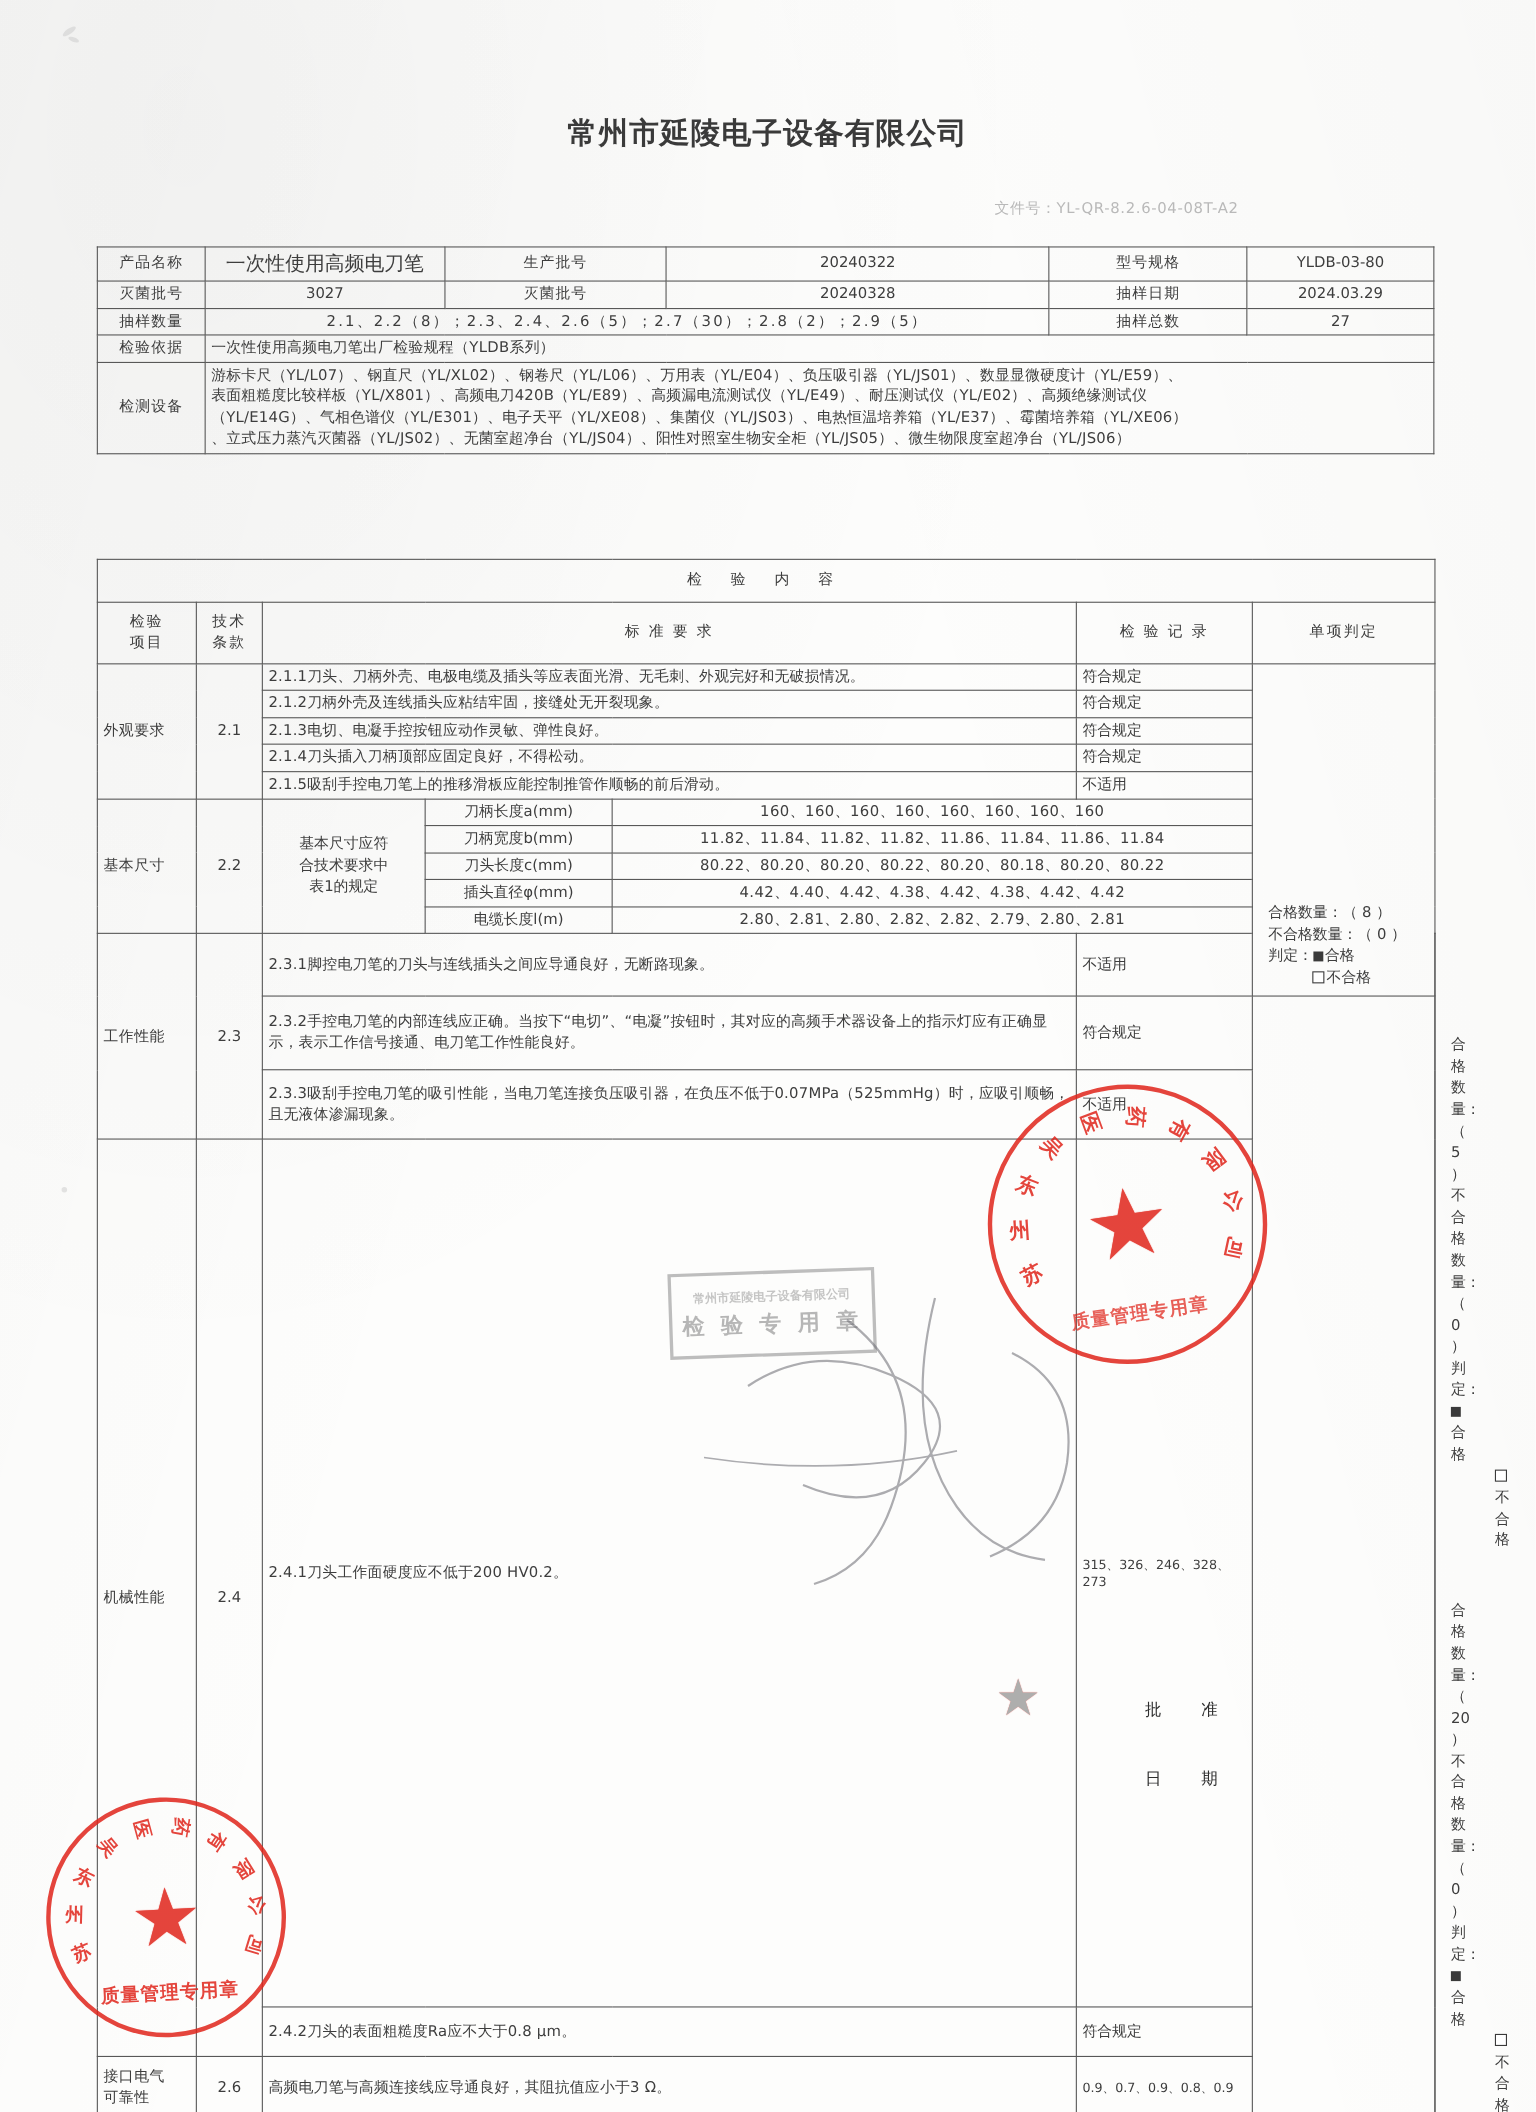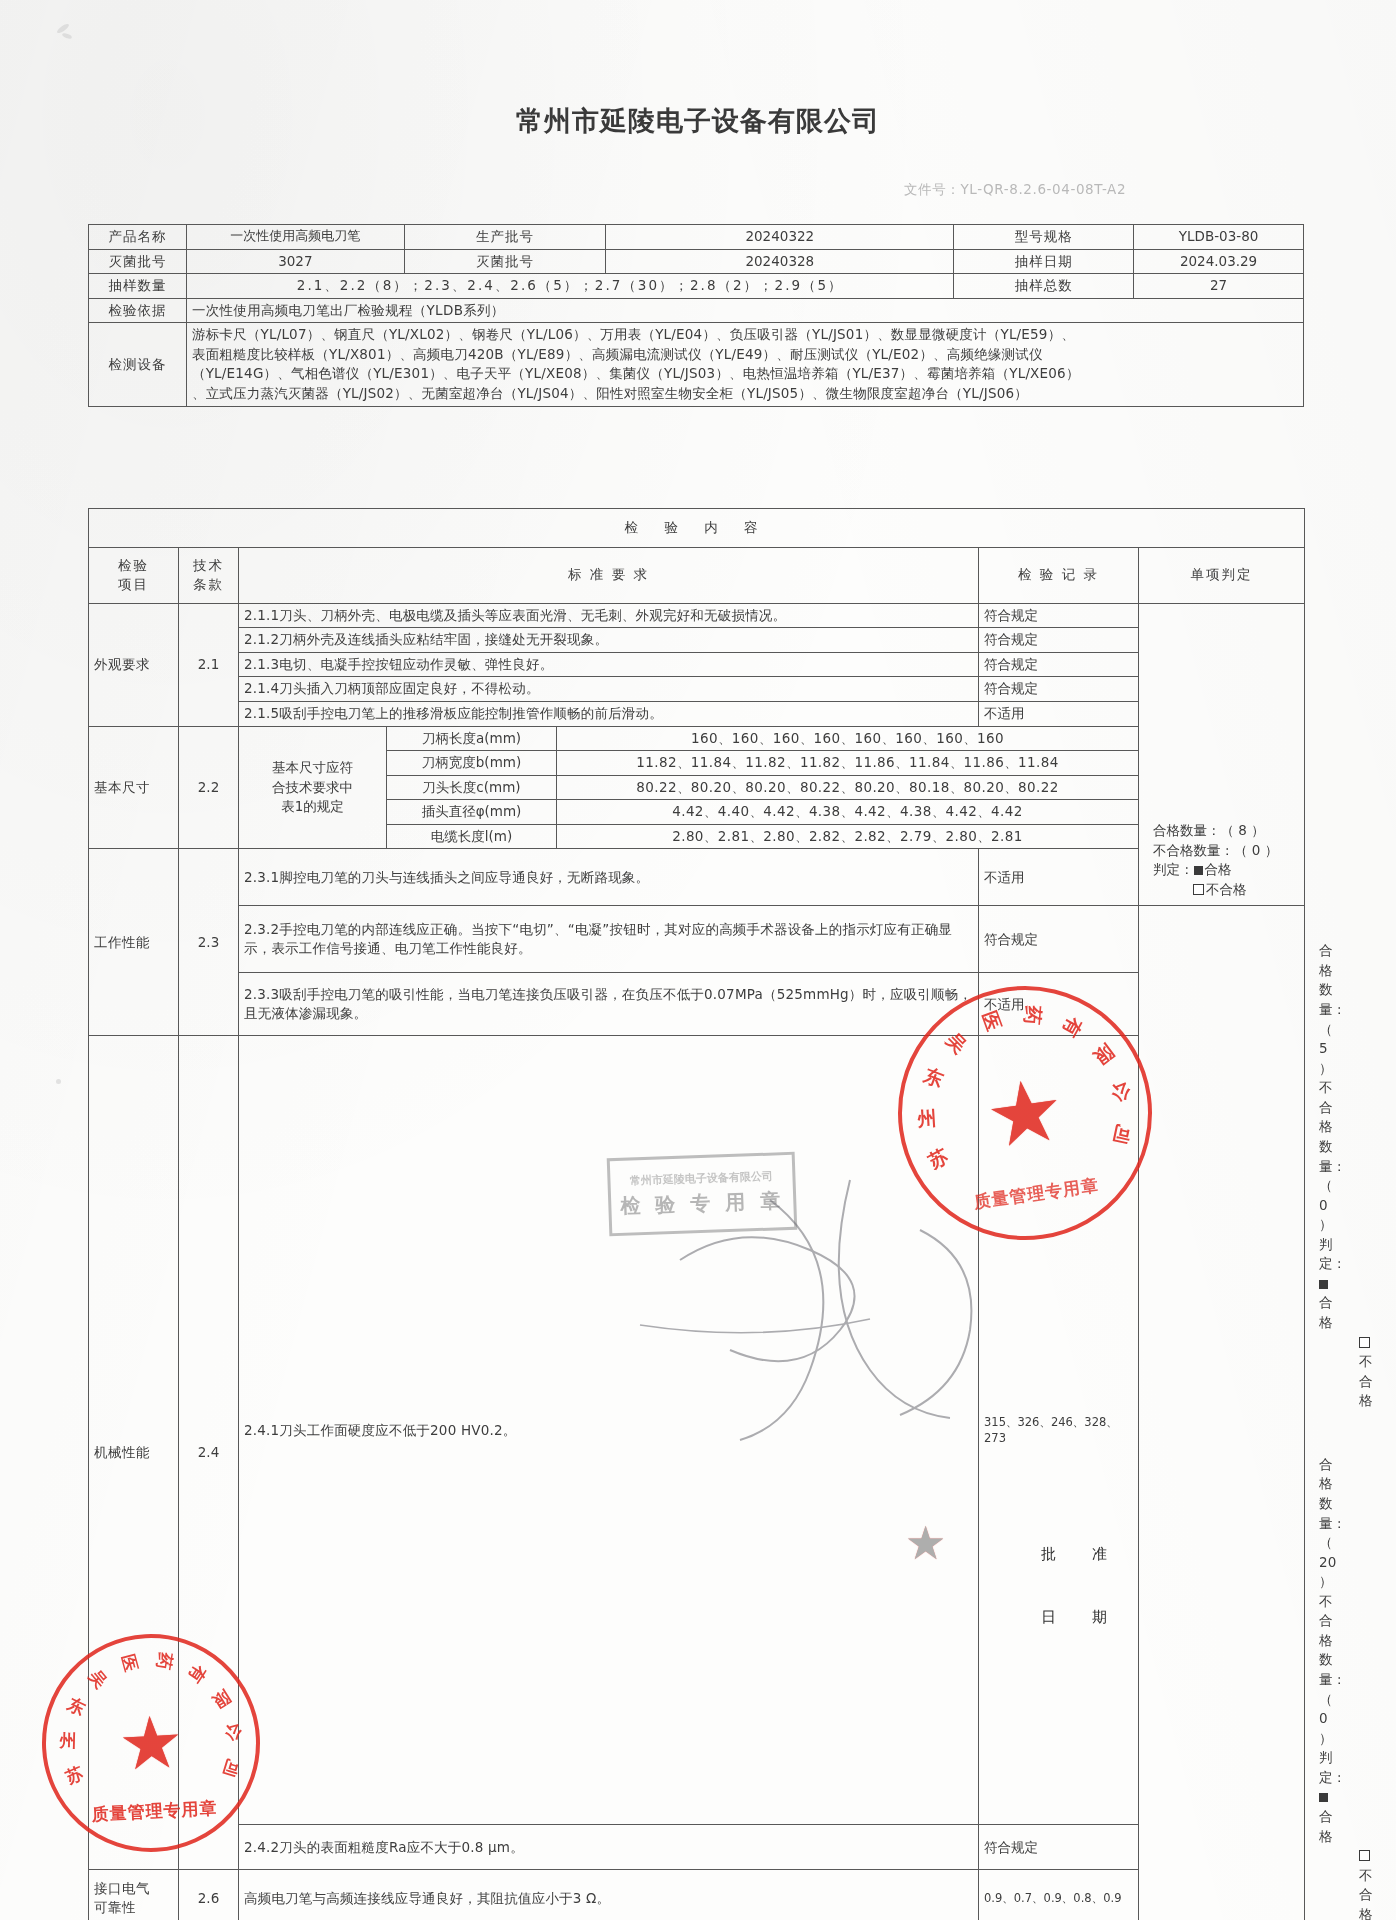--- a/index.html
+++ b/index.html
@@ -128,21 +128,21 @@
       <col style="width:90px">
         <col style="width:200px">
         <col style="width:185px">
       <col style="width:320px">
         <col style="width:165px">
         <col style="width:156px">
     </colgroup>
     <tbody>
       <tr>
         <td class="lbl">产品名称</td>
-        <td class="val" style="font-size:13px">一次性使用高频电刀笔</td>
+        <td class="val" style="font-size:18px">一次性使用高频电刀笔</td>
         <td class="lbl">生产批号</td>
         <td class="val">20240322</td>
         <td class="lbl">型号规格</td>
         <td class="val">YLDB-03-80</td>
       </tr>
       <tr>
         <td class="lbl">灭菌批号</td>
         <td class="val">3027</td>
         <td class="lbl">灭菌批号</td>
         <td class="val">20240328</td>

